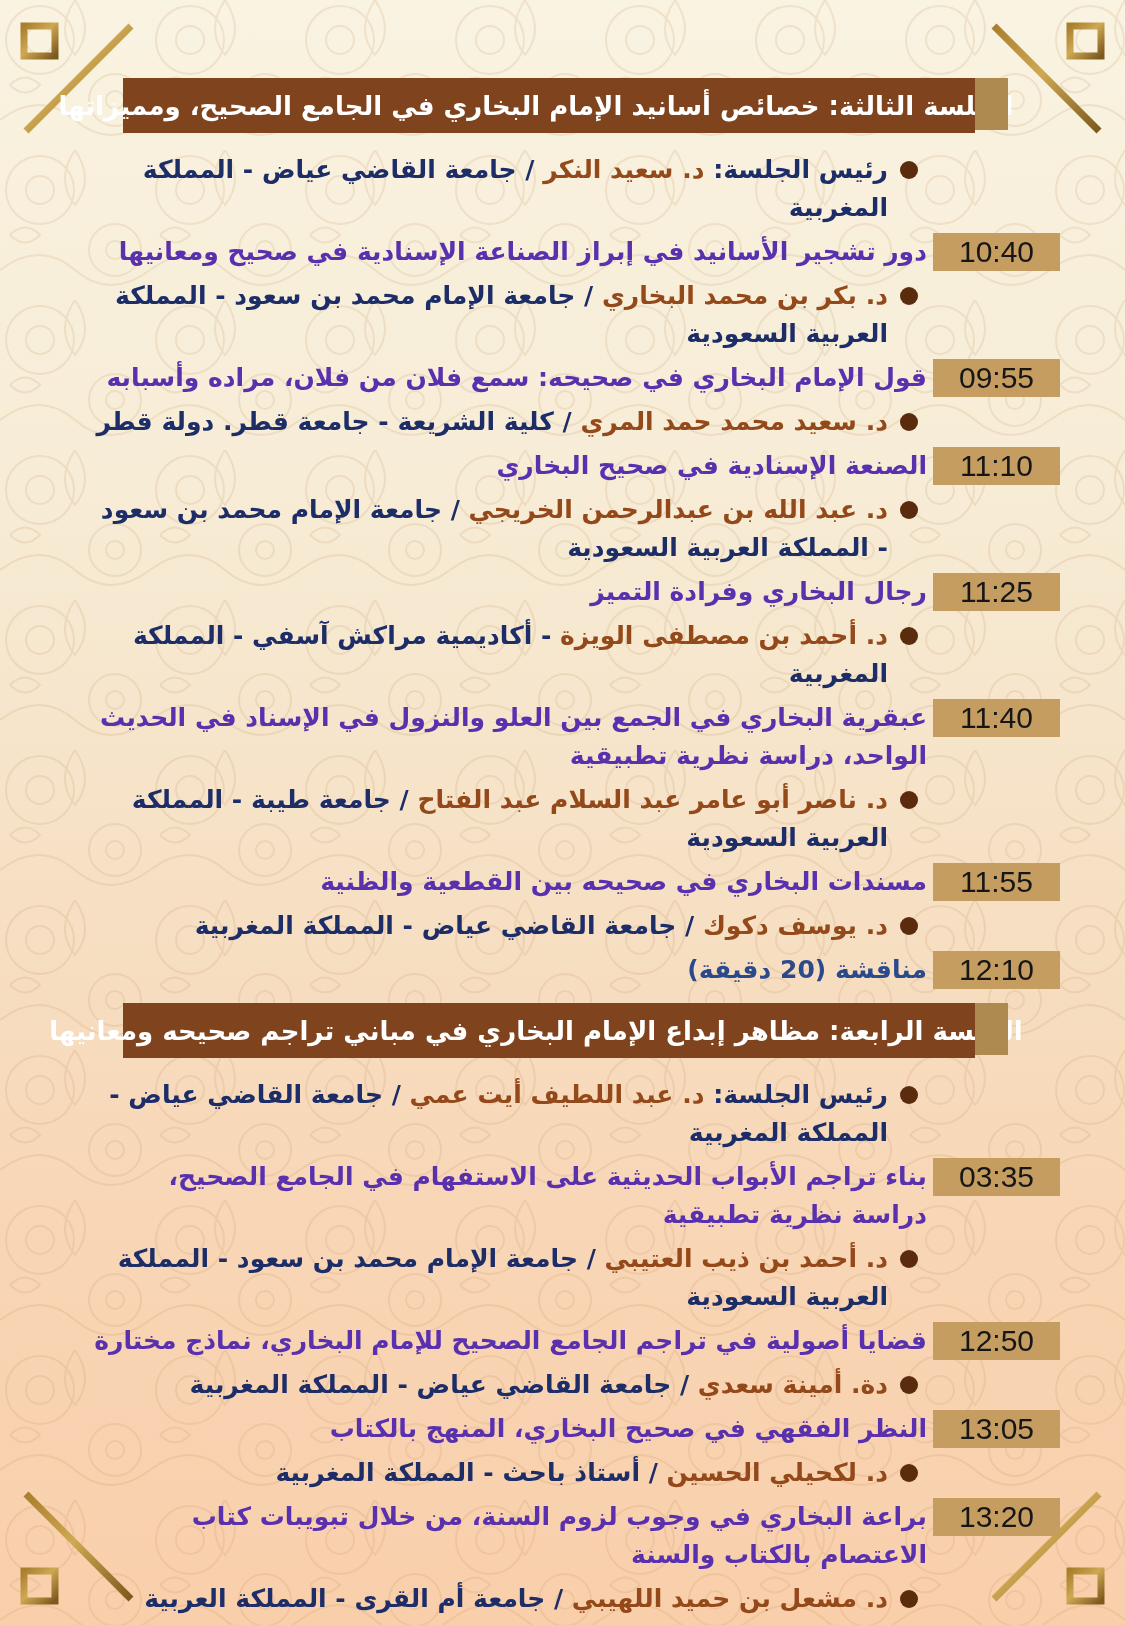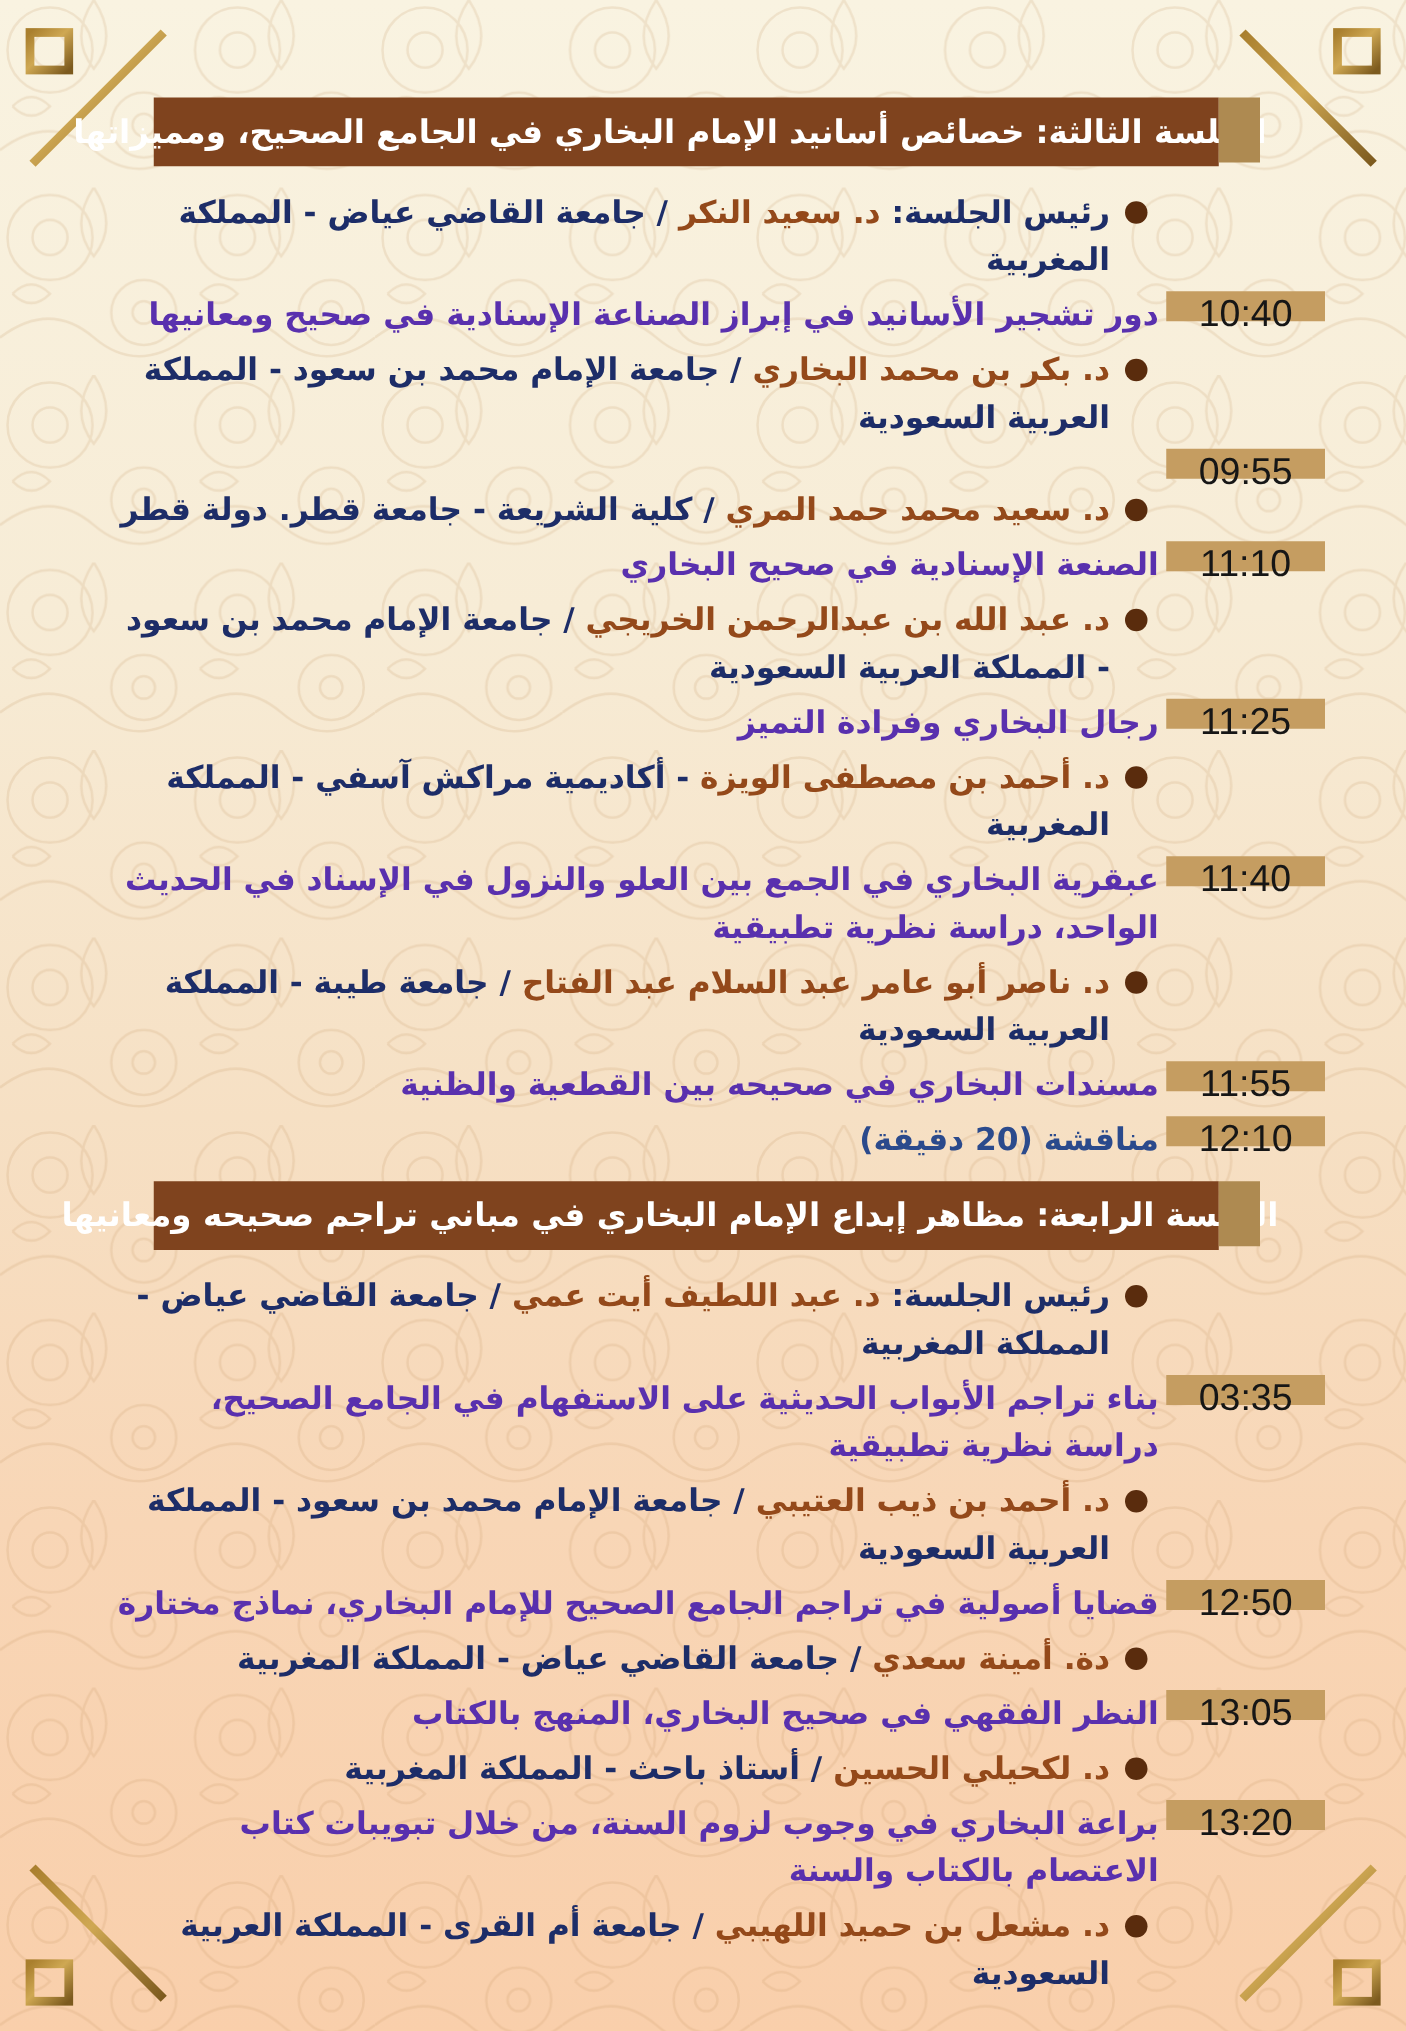--- a/index.html
+++ b/index.html
@@ -23,21 +23,21 @@
     position:absolute;top:0;bottom:3px;right:-33px;width:33px;
     background:var(--cap,#ae8a51);
   }
   .session-bar{margin-right:85px;}
   .session-bar .session-title{
     color:#fff;font-size:26px;font-weight:700;white-space:nowrap;line-height:1;
   }
   .rows{display:flex;flex-direction:column;gap:6px;margin-top:18px;margin-bottom:14px;}
   .row{display:flex;align-items:flex-start;column-gap:6px;}
   .time-box{
-    flex:none;width:127px;height:24px;
+    flex:none;width:127px;height:38px;
     background:var(--timebox,#c59d61);
     color:var(--time-text,#161616);
     font-family:"Liberation Sans",sans-serif;
     font-size:30px;line-height:38px;text-align:center;
     direction:ltr;
   }
   .talk-title{
     flex:1;color:var(--purple,#5930ae);
     font-size:25px;font-weight:700;line-height:38px;text-align:right;
   }
@@ -129,20 +129,21 @@
     <span class="bullet"></span>
     <span class="speaker-text">
       <span class="label"></span>
       <span class="name">د. بكر بن محمد البخاري</span>
       <span class="affil">/ جامعة الإمام محمد بن سعود - المملكة العربية السعودية</span>
     </span>
   </div>
 
   <div class="row talk-row">
     <span class="time-box">09:55</span>
+    <span class="talk-title">قول الإمام البخاري في صحيحه: سمع فلان من فلان، مراده وأسبابه</span>
   </div>
 
   <div class="row speaker-row">
     <span class="bullet"></span>
     <span class="speaker-text">
       <span class="label"></span>
       <span class="name">د. سعيد محمد حمد المري</span>
       <span class="affil">/ كلية الشريعة - جامعة قطر. دولة قطر</span>
     </span>
   </div>
@@ -187,20 +188,28 @@
       <span class="name">د. ناصر أبو عامر عبد السلام عبد الفتاح</span>
       <span class="affil">/ جامعة طيبة - المملكة العربية السعودية</span>
     </span>
   </div>
 
   <div class="row talk-row">
     <span class="time-box">11:55</span>
     <span class="talk-title">مسندات البخاري في صحيحه بين القطعية والظنية</span>
   </div>
 
+  <div class="row speaker-row">
+    <span class="bullet"></span>
+    <span class="speaker-text">
+      <span class="label"></span>
+      <span class="name">د. يوسف دكوك</span>
+      <span class="affil">/ جامعة القاضي عياض - المملكة المغربية</span>
+    </span>
+  </div>
 
   <div class="row talk-row">
     <span class="time-box">12:10</span>
     <span class="talk-title discussion">مناقشة (20 دقيقة)</span>
   </div>
 </div>
   </section>
 
   <section class="session">
     <header class="session-bar">

